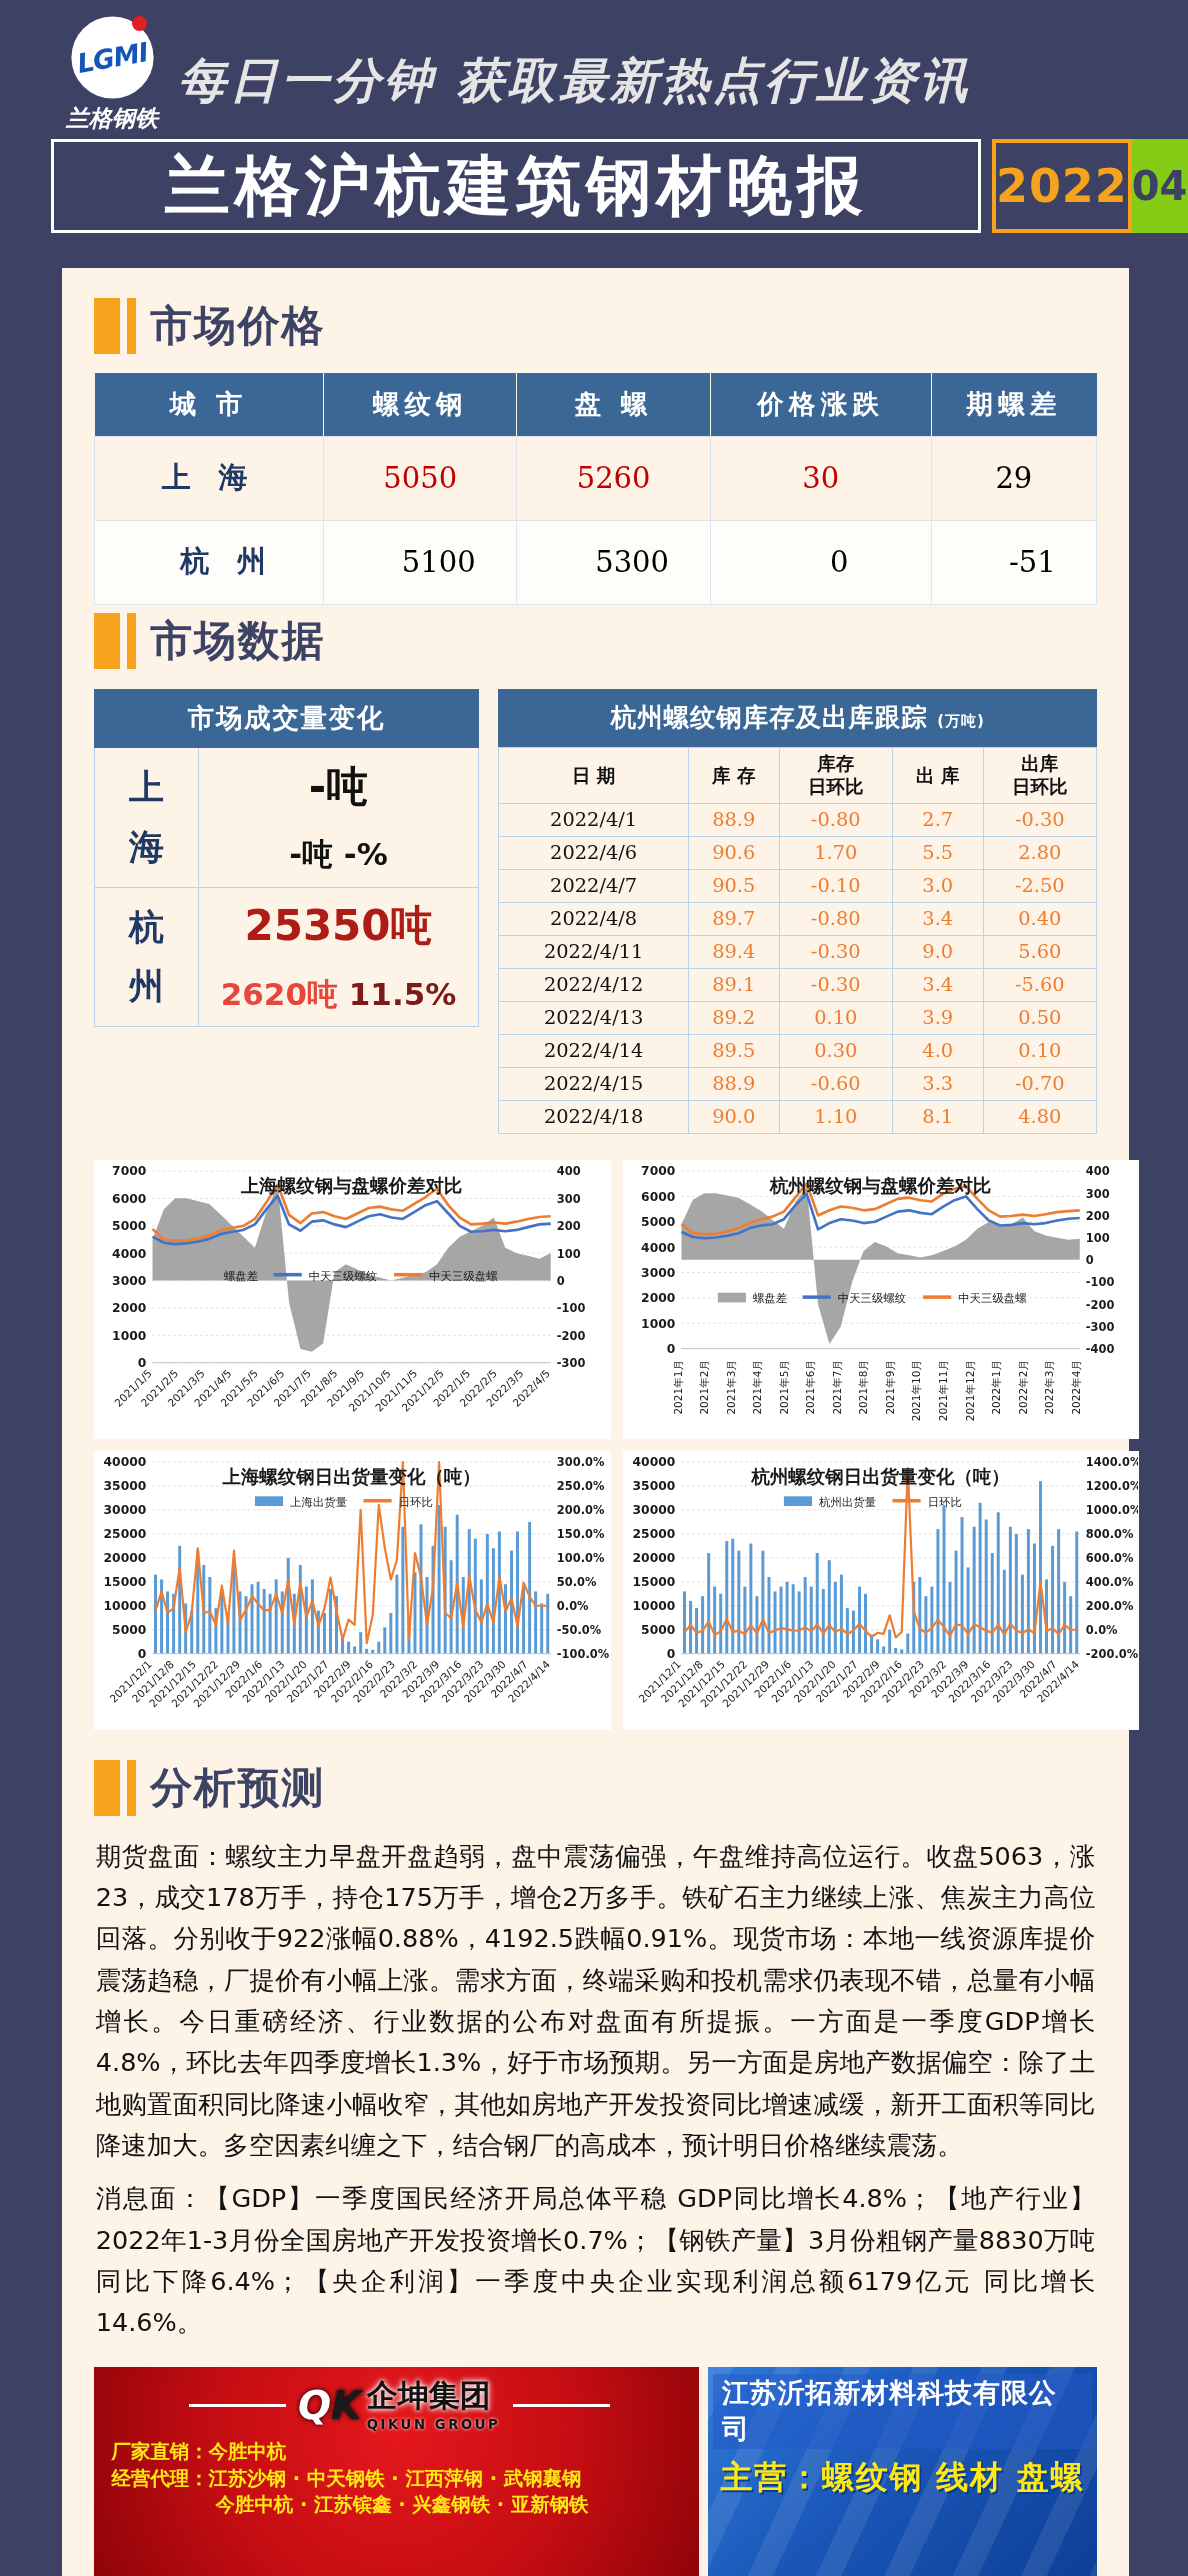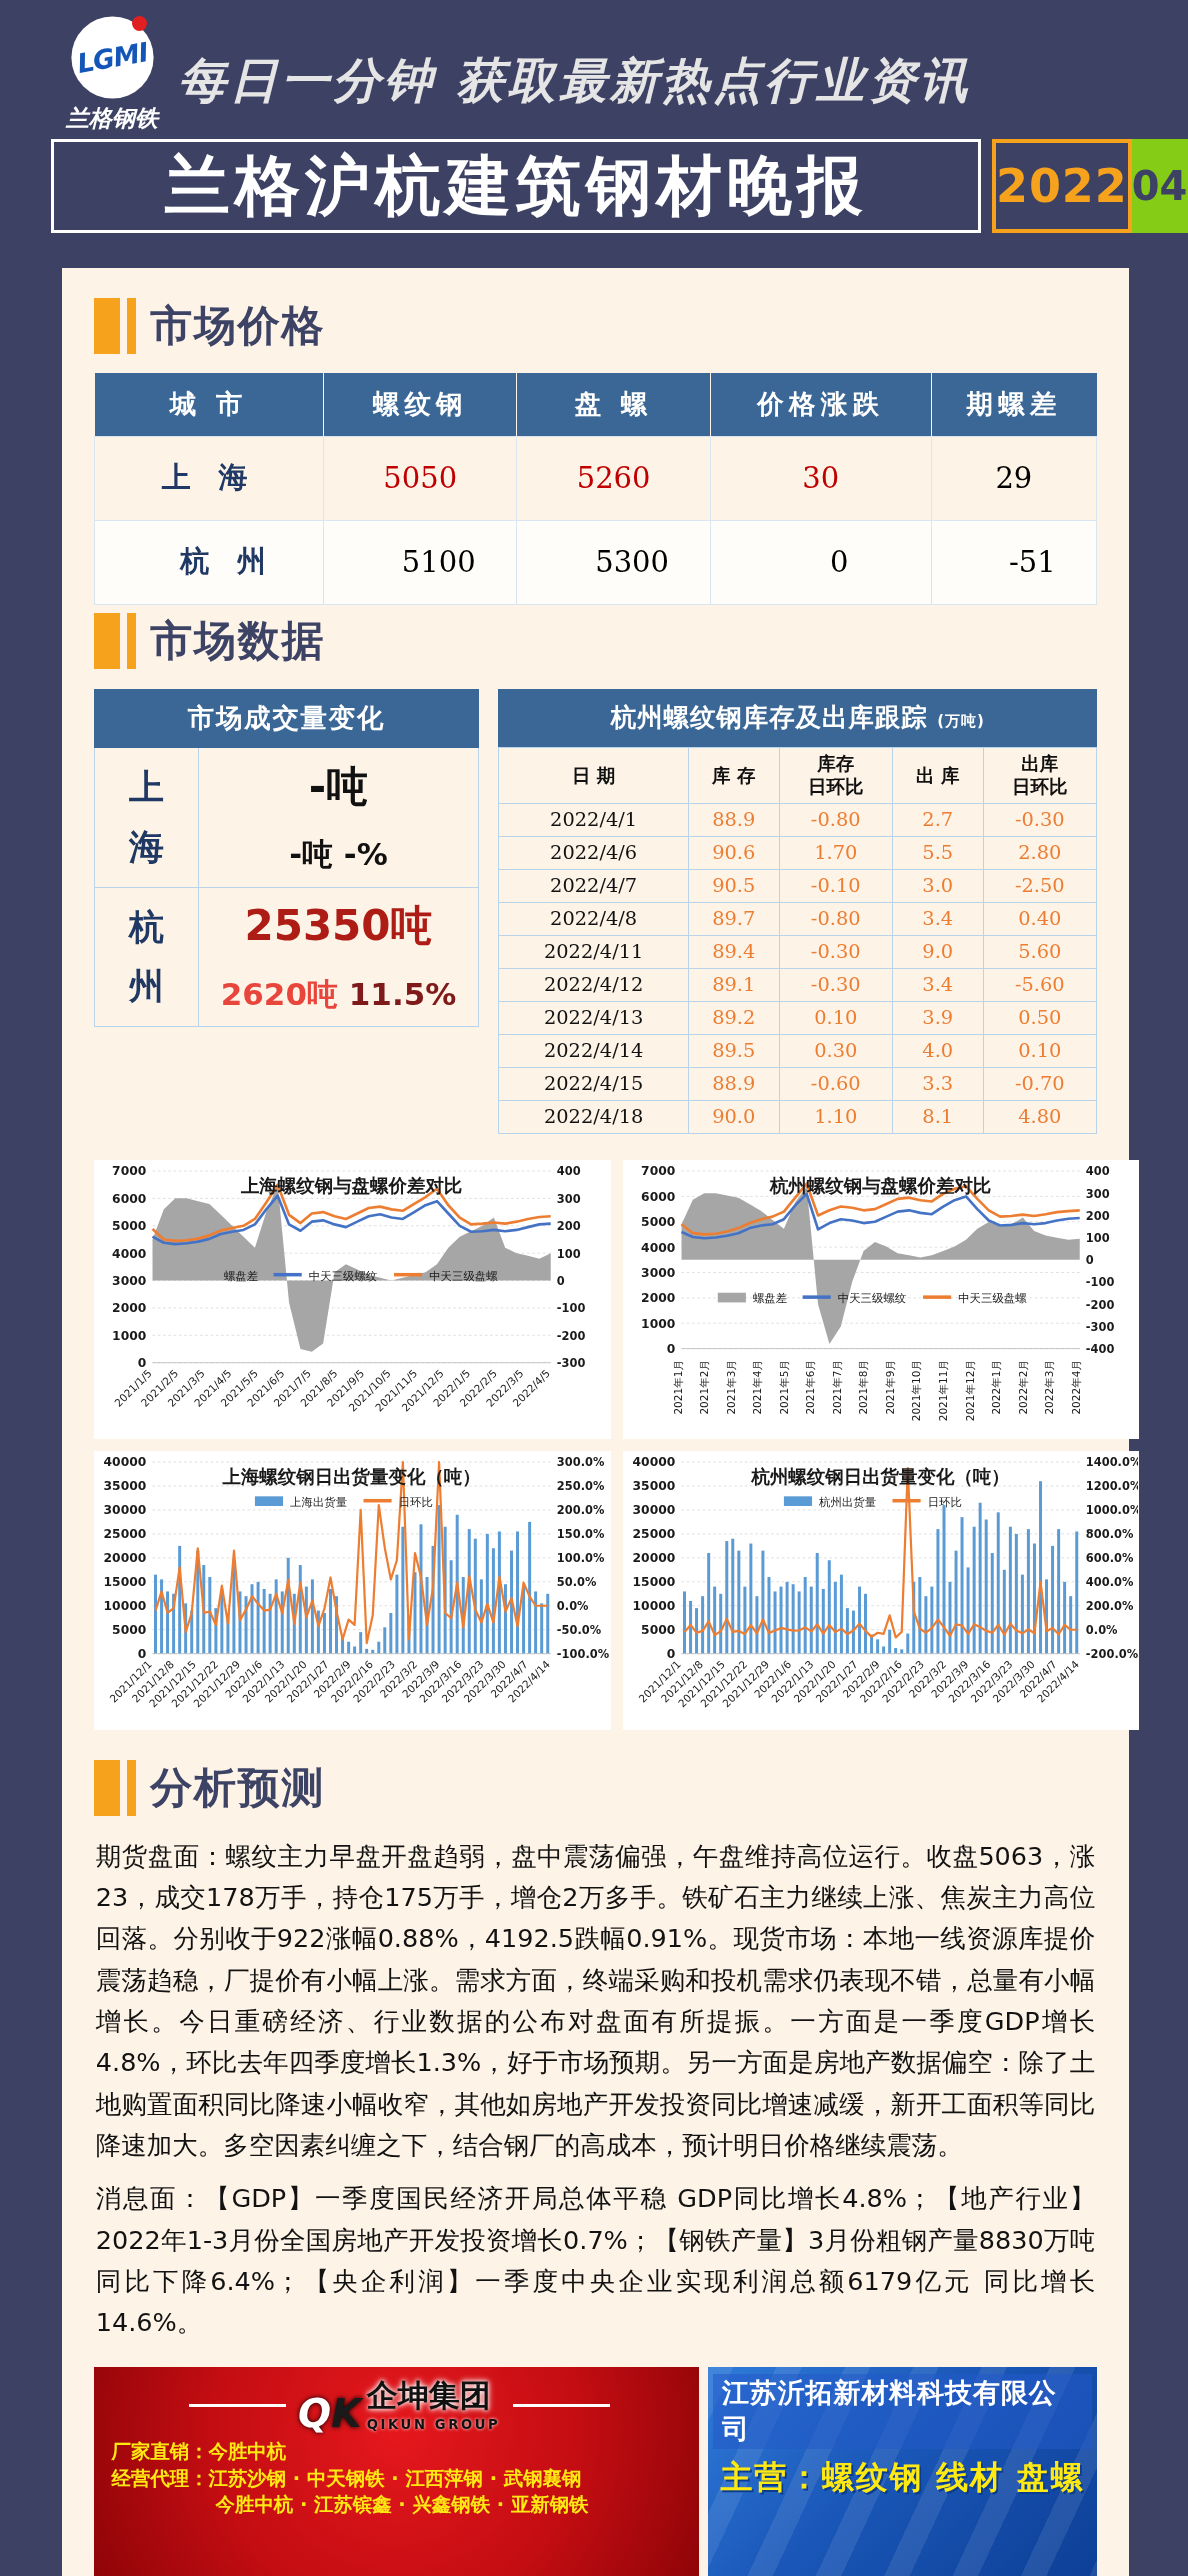--- a/index.html
+++ b/index.html
@@ -75,21 +75,21 @@
 
   
   .ana-p { font-size:25.5px; color:#121212; line-height:1.62; text-align:justify; margin:0 1.8px 12.3px 1.8px; }
 
   
   .ads { display:flex; gap:8.8px; margin-top:23px; }
   .ad-left { width:605px; height:209px; background:radial-gradient(circle at 50% 30%, #e5181d 0%, #c30d12 55%, #8f0408 100%);
              padding:8.8px 12.3px 7px 17.6px; overflow:hidden; }
   .qk-row { display:flex; align-items:center; justify-content:center; gap:12.3px; margin-bottom:3.5px; }
   .qk-line { width:97px; height:2.6px; background:#fff; }
-  .qk-logo { display:flex; align-items:flex-end; gap:5.3px; }
+  .qk-logo { display:flex; align-items:center; gap:5.3px; }
   .qk-qk { font-size:39px; font-weight:900; font-style:italic; color:#fff; text-shadow:0 0 5.3px #000; }
   .qk-k { color:#1a1a1a; }
   .qk-name { font-size:31px; font-weight:900; color:#111; text-shadow:0 0 4.4px #fff,0 0 7px #fff; }
   .qk-eng { font-size:13.2px; font-weight:bold; color:#111; letter-spacing:2.6px; text-shadow:0 0 3.5px #fff; margin-bottom:3.5px; }
   .ad-yellow { color:#ffe913; font-weight:900; font-size:19.4px; line-height:1.35; }
   .ad-agents { margin-left:0; }
   .ad-agents .ln2 { padding-left:104px; }
   .ad-right { flex:1; height:209px; background:linear-gradient(135deg,#2f7bd9 0%,#1a57b8 45%,#0d3f96 100%); position:relative;
               display:flex; flex-direction:column; align-items:center; padding:7px 5.3px; overflow:hidden; }
   .ad-right::before { content:""; position:absolute; inset:0;

